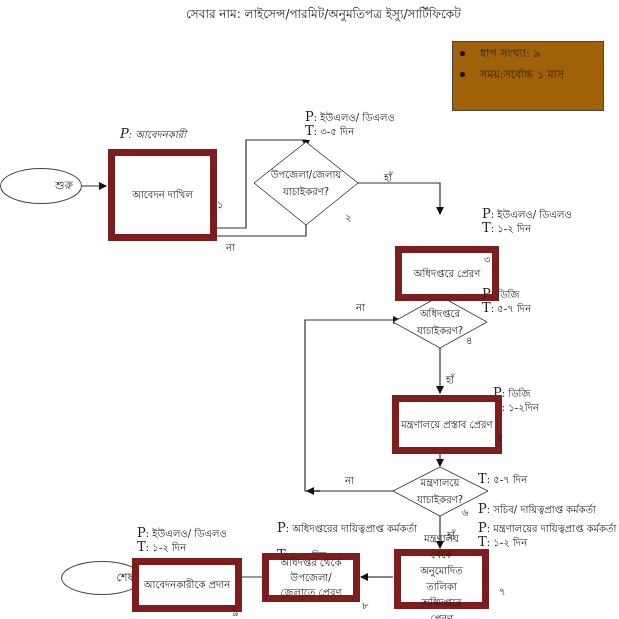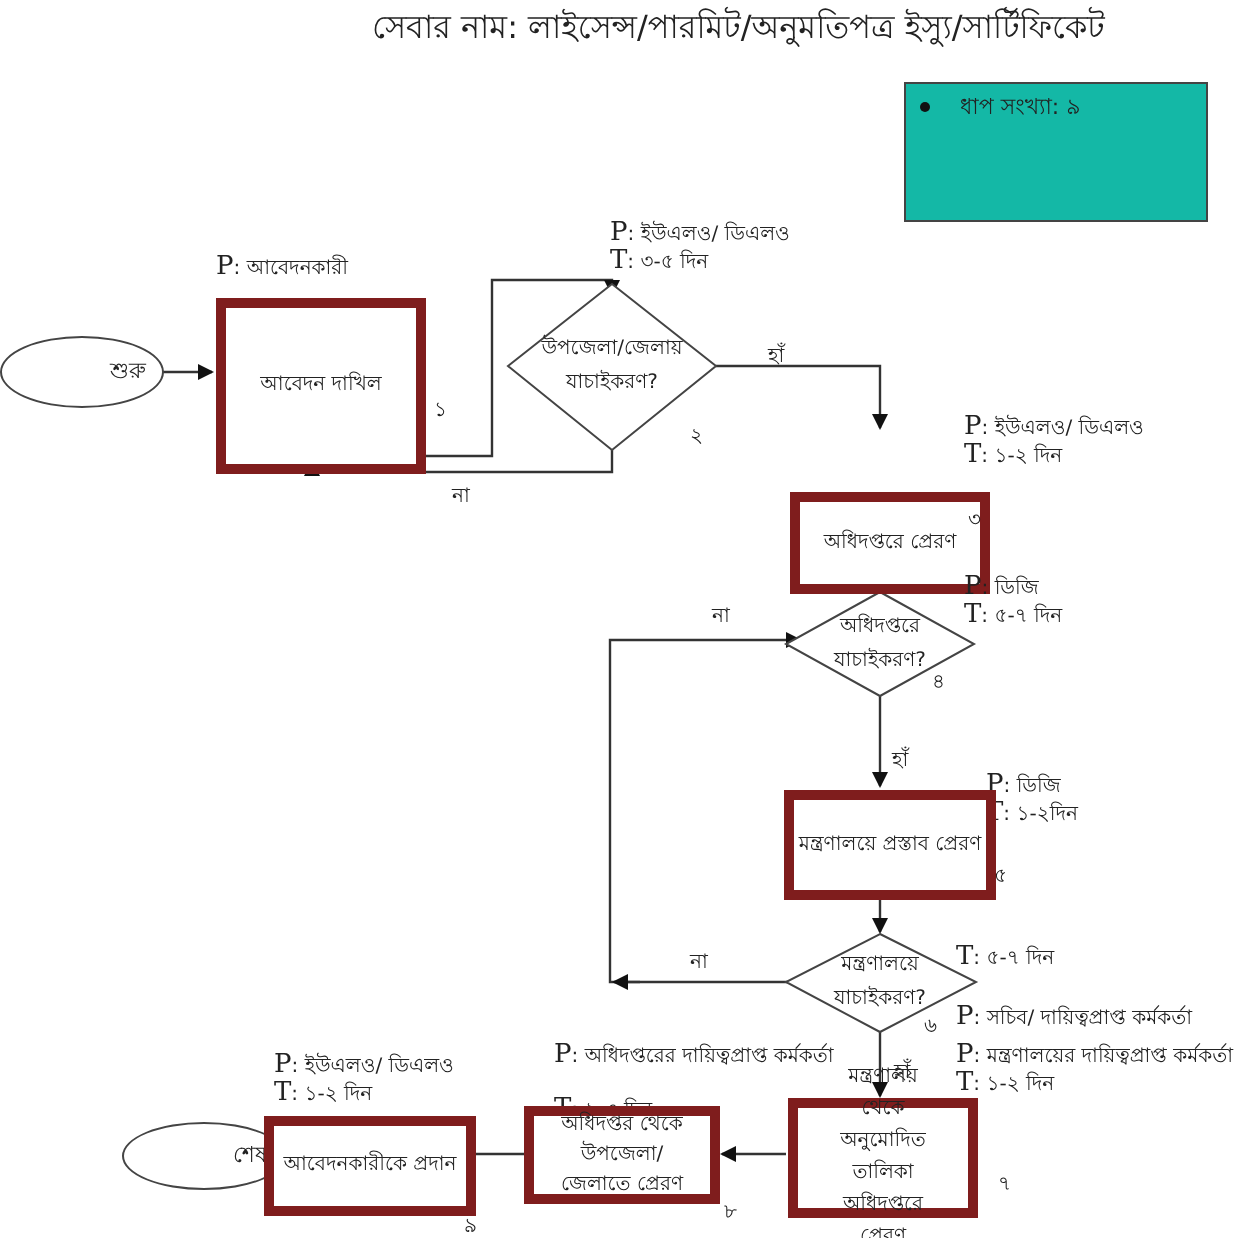--- a/index.html
+++ b/index.html
@@ -1,26 +1,26 @@
 <!DOCTYPE html>
 <html><head>
 <meta charset="utf-8">
 <style>
   html, body { margin: 0; padding: 0; background: #ffffff; }
   body { width: 619px; height: 619px; position: relative; overflow: hidden;
          font-family: "DejaVu Sans", sans-serif; color: #222; }
   svg { position: absolute; left: 0; top: 0; }
   .t { position: absolute; white-space: nowrap; font-size: 10px; line-height: 12px; color: #222; }
-  .title { font-size: 16px; left: 186px; top: 8px; }
+  .title { font-size: 12px; left: 186px; top: 8px; }
   .legend { position: absolute; left: 452px; top: 41px; width: 150px; height: 68px;
-            border: 1px solid #444; background: #14b8a6; }
+            border: 1px solid #444; background: #a16207; }
   .legend ul { margin: 0; padding: 0; list-style: none; }
   .legend li { position: relative; font-size: 11px; height: 19px; line-height: 19px; padding-left: 27px; margin-top: 2px; }
   .legend li::before { content: ""; position: absolute; left: 7px; top: 7px; width: 5px; height: 5px; border-radius: 50%; background: #111; }
-  .box { position: absolute; border: 5px solid #7f1d1d; background: #fff; display: flex;
+  .box { position: absolute; border: 7px solid #7f1d1d; background: #fff; display: flex;
          align-items: center; justify-content: center; text-align: center; font-size: 10px; line-height: 16px; }
   .circle { position: absolute; border: 1px solid #444; border-radius: 50%; background: #fff;
             display: flex; align-items: center; justify-content: center; font-size: 11px; padding-left: 46px; }
   .dtext { position: absolute; text-align: center; font-size: 10px; line-height: 17px; white-space: nowrap; }
   .pt { position: absolute; font-size: 10px; line-height: 14px; white-space: nowrap; }
   .pt b { font-family: "DejaVu Serif", serif; font-size: 13px; font-weight: normal; }
   .num { position: absolute; font-size: 10px; }
   .lbl { position: absolute; font-size: 10px; }
 </style>
 </head>
@@ -65,27 +65,28 @@
     <polygon points="440,296 487,322 440,348 393,322"></polygon>
     <polygon points="440,467 488,491 440,516 393,491"></polygon>
   </g>
 </svg>
 
 <div class="t title">সেবার নাম: লাইসেন্স/পারমিট/অনুমতিপত্র ইস্যু/সার্টিফিকেট</div>
 
 <div class="legend">
   <ul>
     <li>ধাপ সংখ্যা: ৯</li>
+    <li>সময়:সর্বোচ্চ ১ মাস</li>
   </ul>
 </div>
 
 <div class="circle" style="left:0;top:168px;width:34px;height:34px;">শুরু</div>
 <div class="circle" style="left:61px;top:561px;width:34px;height:32px;">শেষ</div>
 
-<div class="pt" style="left:108px;top:127px;"><b>P</b>: <span>আবেদনকারী</span></div>
+<div class="pt" style="left:120px;top:127px;font-style:italic;"><b>P</b>: <span>আবেদনকারী</span></div>
 <div class="box" style="left:108px;top:149px;width:95px;height:78px;">আবেদন দাখিল</div>
 <div class="num" style="left:217px;top:197px;">১</div>
 
 <div class="pt" style="left:305px;top:110px;"><b>P</b>: <span>ইউএলও/ ডিএলও</span></div>
 <div class="pt" style="left:305px;top:124px;"><b>T</b>: <span>৩-৫ দিন</span></div>
 <div class="dtext" style="left:262px;top:166px;width:88px;white-space:normal;">উপজেলা/জেলায় যাচাইকরণ?</div>
 <div class="num" style="left:345px;top:210px;">২</div>
 <div class="lbl" style="left:384px;top:170px;">হাঁ</div>
 <div class="lbl" style="left:226px;top:240px;">না</div>
 

